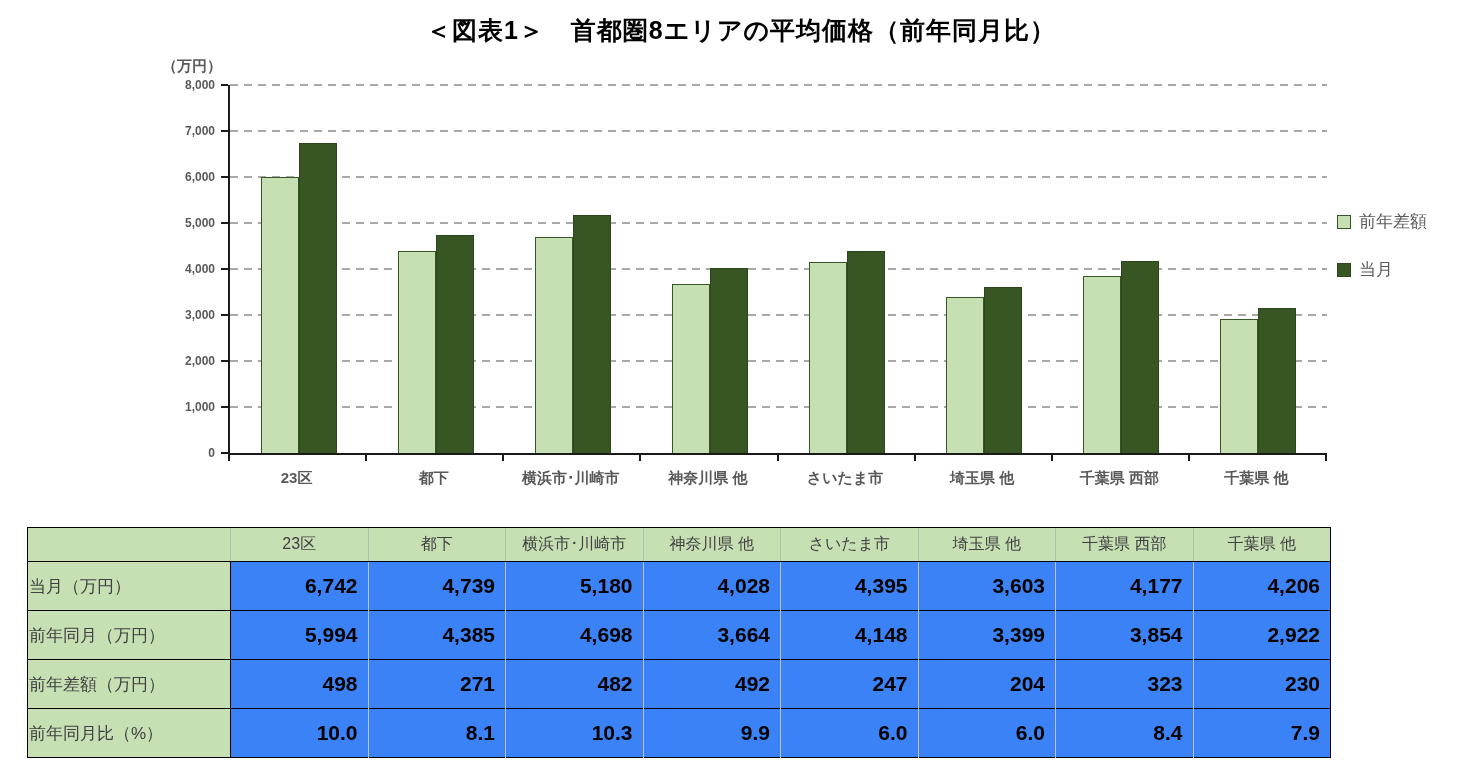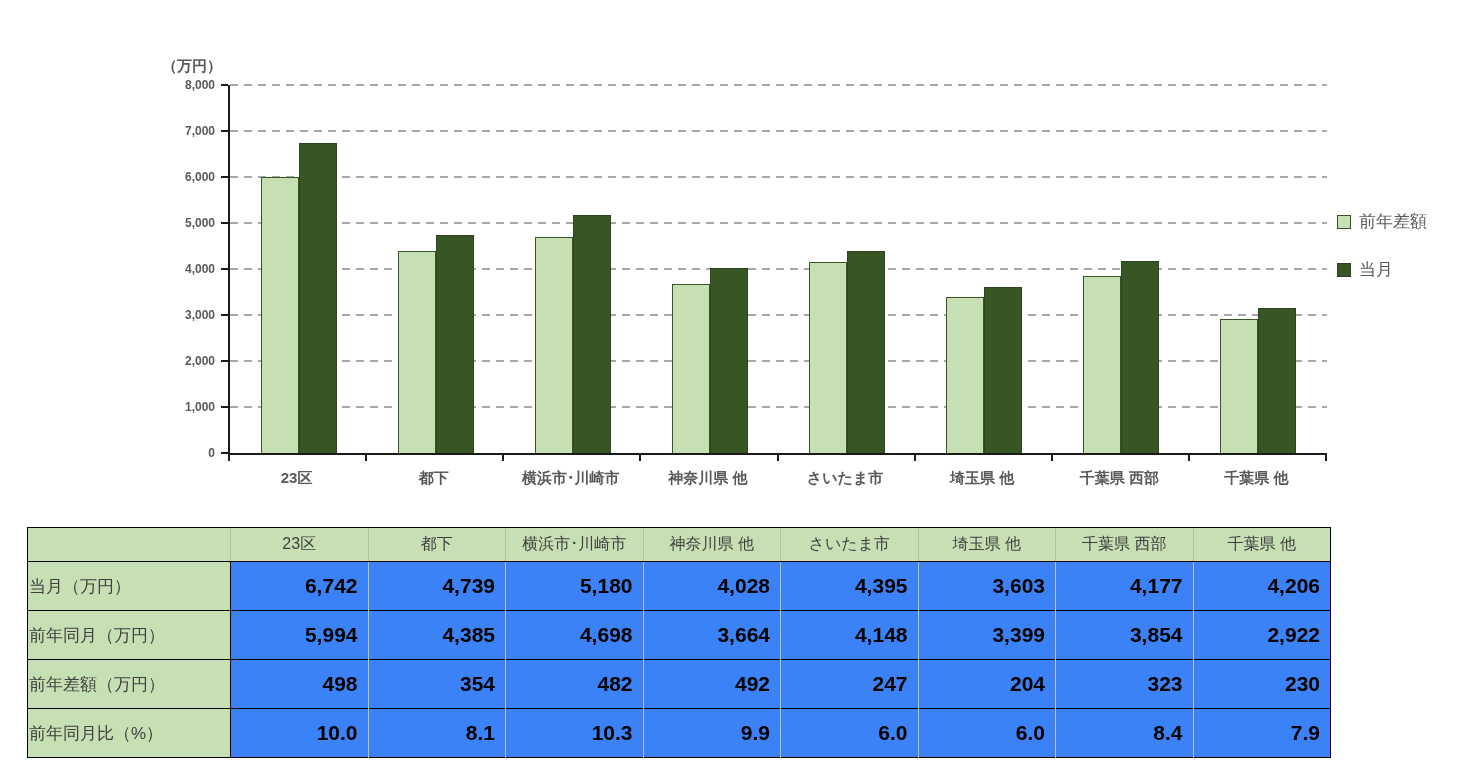--- a/index.html
+++ b/index.html
@@ -71,20 +71,21 @@
     background:#3b82f6;font-size:21px;font-weight:bold;color:#000;
     text-align:right;padding-right:10px;border-left:1px solid #bfbfbf;
   }
   .data-table td.num.first{border-left:1.5px solid #000;}
 </style>
 </head>
 <body>
 
 <div class="page">
 
+  <div class="chart-title">＜図表1＞　首都圏8エリアの平均価格（前年同月比）</div>
 
   <div class="unit-label">（万円）</div>
 
   <div id="ylabels">
       <div class="ylabel" style="top: 443px;">0</div>
       <div class="ylabel" style="top: 397px;">1,000</div>
       <div class="ylabel" style="top: 351px;">2,000</div>
       <div class="ylabel" style="top: 305px;">3,000</div>
       <div class="ylabel" style="top: 259px;">4,000</div>
       <div class="ylabel" style="top: 213px;">5,000</div>
@@ -227,21 +228,21 @@
           <td class="num">4,698</td>
           <td class="num">3,664</td>
           <td class="num">4,148</td>
           <td class="num">3,399</td>
           <td class="num">3,854</td>
           <td class="num">2,922</td>
         </tr>
         <tr>
           <td class="rowlabel">前年差額（万円）</td>
           <td class="num first">498</td>
-          <td class="num">354</td>
+          <td class="num">271</td>
           <td class="num">482</td>
           <td class="num">492</td>
           <td class="num">247</td>
           <td class="num">204</td>
           <td class="num">323</td>
           <td class="num">230</td>
         </tr>
         <tr>
           <td class="rowlabel">前年同月比（%）</td>
           <td class="num first">10.0</td>

